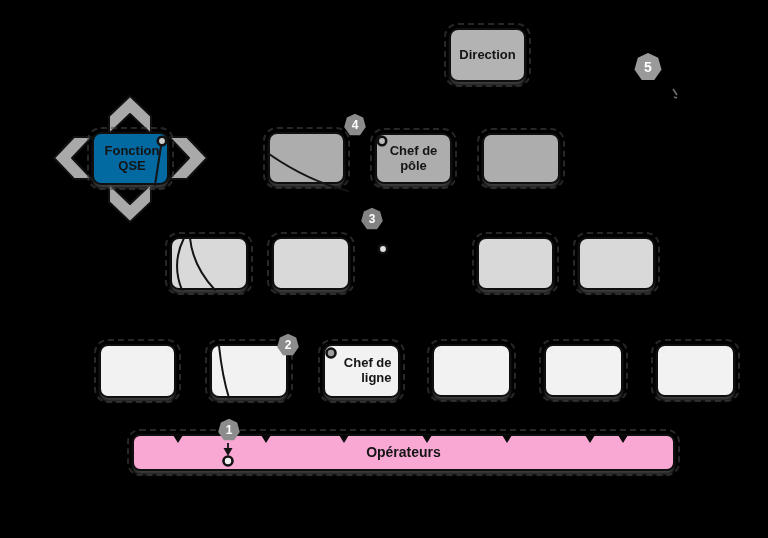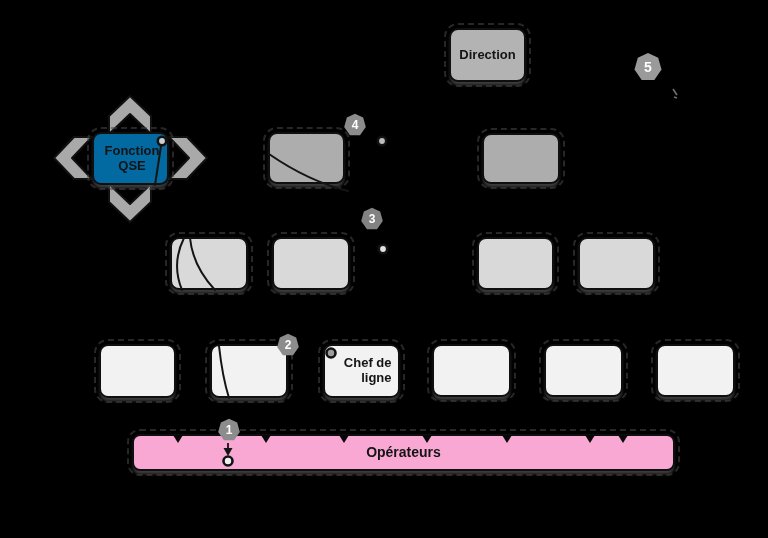--- a/index.html
+++ b/index.html
@@ -53,20 +53,23 @@
 
   <div class="box fill-direction fs15" style="left:403px;top:28px;width:77px;height:54px;">
     <span class="lbl">Direction</span>
   </div>
 
   <div class="box fill-qse fs13" style="left:92px;top:132px;width:77px;height:53px;">
     <span class="lbl" style="max-width:62px;">Fonction QSE</span>
   </div>
 
   <div class="box fill-pole" style="left:268px;top:132px;width:77px;height:52px;"></div>
+  <div class="box fill-pole fs13" style="left:375px;top:133px;width:77px;height:51px;">
+    <span class="lbl" style="max-width:60px;">Chef de pôle</span>
+  </div>
   <div class="box fill-pole" style="left:482px;top:133px;width:78px;height:51px;"></div>
 
   <div class="box fill-service" style="left:170px;top:237px;width:78px;height:53px;"></div>
   <div class="box fill-service" style="left:272px;top:237px;width:78px;height:53px;"></div>
   <div class="box fill-service" style="left:477px;top:237px;width:77px;height:53px;"></div>
   <div class="box fill-service" style="left:578px;top:237px;width:77px;height:53px;"></div>
 
   <div class="box fill-ligne" style="left:99px;top:344px;width:77px;height:54px;"></div>
   <div class="box fill-ligne" style="left:210px;top:344px;width:78px;height:54px;"></div>
   <div class="box fill-ligne fs13" style="left:323px;top:344px;width:77px;height:54px;text-align:right;">

